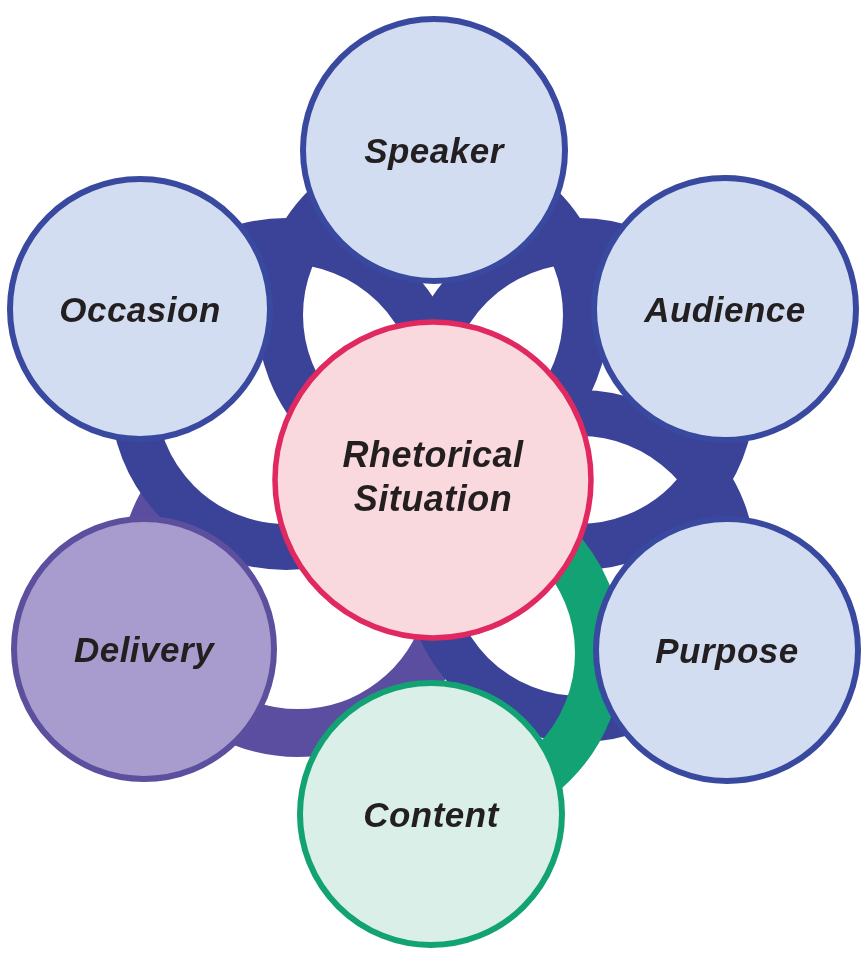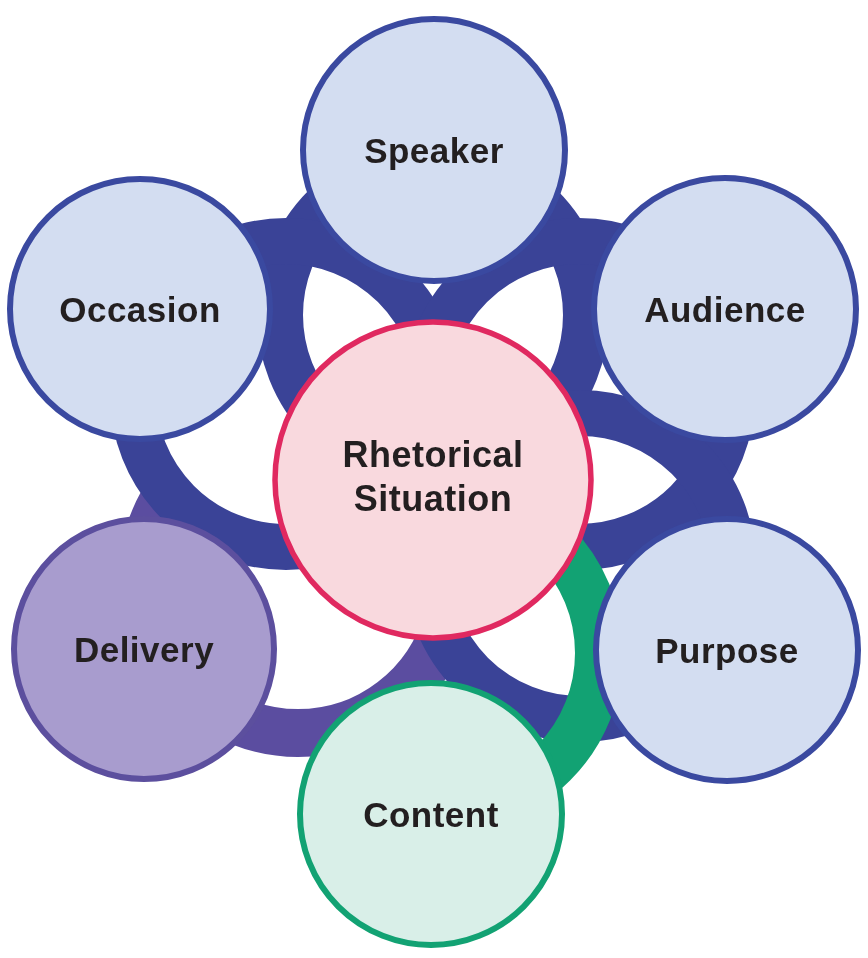--- a/index.html
+++ b/index.html
@@ -7,20 +7,21 @@
     padding: 0;
     background: #ffffff;
     width: 868px;
     height: 958px;
     overflow: hidden;
   }
   .diagram-wrap {
     width: 868px;
     height: 958px;
     position: relative;
+    font-style: italic;
   }
   svg { display: block; }
   .node-label {
     font-family: "Liberation Sans", "DejaVu Sans", sans-serif;
     font-weight: 700;
     font-size: 35px;
     letter-spacing: 0.5px;
     text-anchor: middle;
   }
   .center-label {

